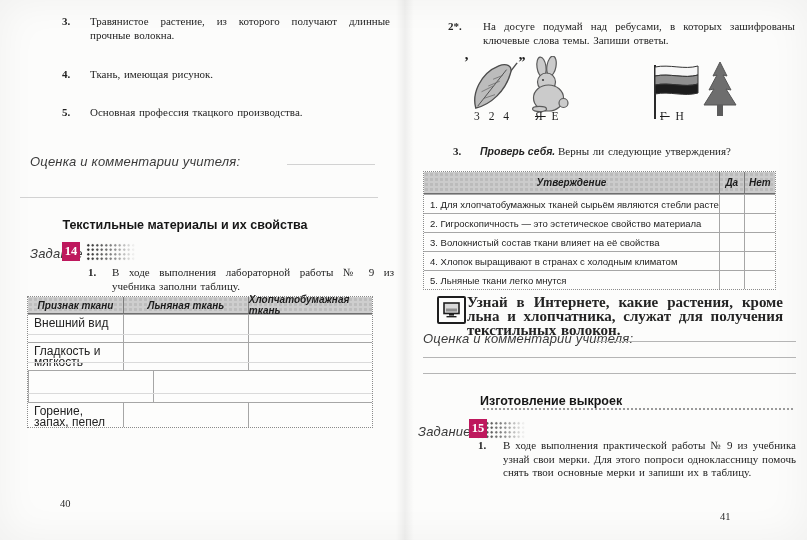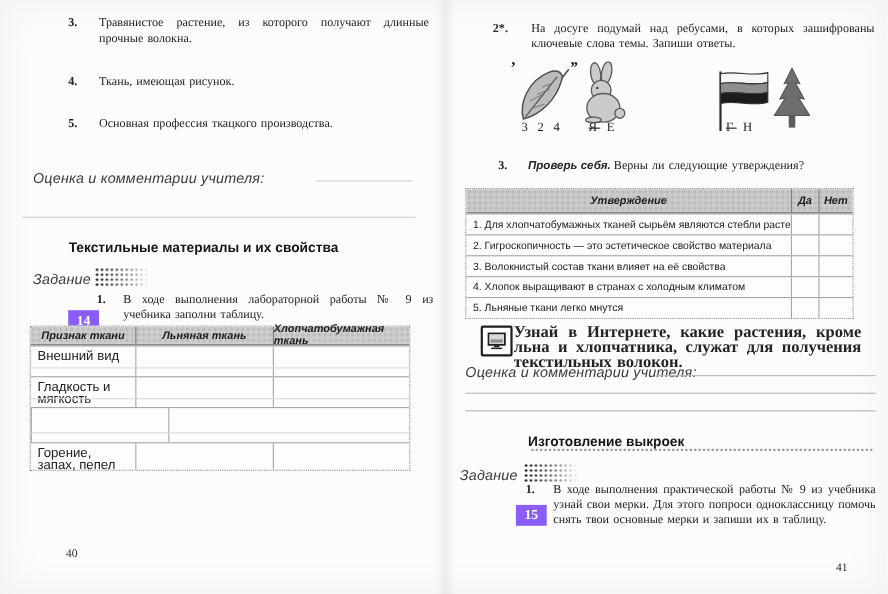--- a/index.html
+++ b/index.html
@@ -6,22 +6,22 @@
   #book{position:relative;width:807px;height:540px;background:#fcfcfb;overflow:hidden;
         font-family:"Liberation Serif","DejaVu Serif",serif;color:#242424;
         box-shadow:inset 0 0 40px rgba(0,0,0,0.05);}
   .abs{position:absolute;}
   .serif{font-family:"Liberation Serif","DejaVu Serif",serif;font-size:11px;line-height:13.5px;word-spacing:1px;color:#242424;}
   .just{text-align:justify;}
   .bold{font-weight:bold;}
   .sans{font-family:"Liberation Sans","DejaVu Sans",sans-serif;}
   .script-label{font-family:"Liberation Sans","DejaVu Sans",sans-serif;font-style:italic;font-size:13px;color:#3a3a3a;letter-spacing:0.2px;}
   .section-title{font-family:"Liberation Sans","DejaVu Sans",sans-serif;font-weight:bold;font-size:12.5px;color:#161616;}
-  .marker-box{width:28px;height:19px;background:#8b5cf6;color:#ffffff;font-family:"Liberation Serif",serif;
-              font-weight:bold;font-size:12.5px;display:flex;align-items:center;justify-content:center;margin-top:40px;}
+  .marker-box{width:18px;height:19px;background:#be185d;color:#ffffff;font-family:"Liberation Serif",serif;
+              font-weight:bold;font-size:12.5px;display:flex;align-items:center;justify-content:center;}
   .halftone{width:50px;height:18px;
     background-image:radial-gradient(#1c1c1c 1.15px, transparent 1.3px);
     background-size:4.5px 4.5px;
     -webkit-mask-image:linear-gradient(to right,#000 0%,rgba(0,0,0,0.55) 55%,transparent 100%);
     mask-image:linear-gradient(to right,#000 0%,rgba(0,0,0,0.55) 55%,transparent 100%);}
   .rule{height:0;border-top:1px solid #b5b5b5;}
   .rule-faint{height:0;border-top:1px solid #d2d2d2;}
 
   
   .ptable{width:344px;border:1.5px dotted #8b8b8b;background:#fdfdfc;}
@@ -227,15 +227,15 @@
     <div class="abs section-title" style="left:77px;top:394px;">Изготовление выкроек</div>
     <div class="abs dotline" style="left:80px;top:408px;width:310px;"></div>
 
     <div class="abs script-label" style="left:15px;top:424px;">Задание</div>
     <div class="abs halftone" style="left:73px;top:421px;"></div>
     <div class="abs marker-box" style="left:66px;top:419px;">15</div>
 
     <div class="abs serif bold" style="left:75px;top:439px;">1.</div>
     <div class="abs serif just" style="left:100px;top:439px;width:293px;">В ходе выполнения практической работы № 9 из учебника узнай свои мерки. Для этого попроси одноклассницу помочь снять твои основные мерки и запиши их в таблицу.</div>
 
-    <div class="abs pageno" style="left:317px;top:511px;margin-left:40px;">41</div>
+    <div class="abs pageno" style="left:317px;top:511px;">41</div>
   </div>
 </div>
 
 </body></html>

